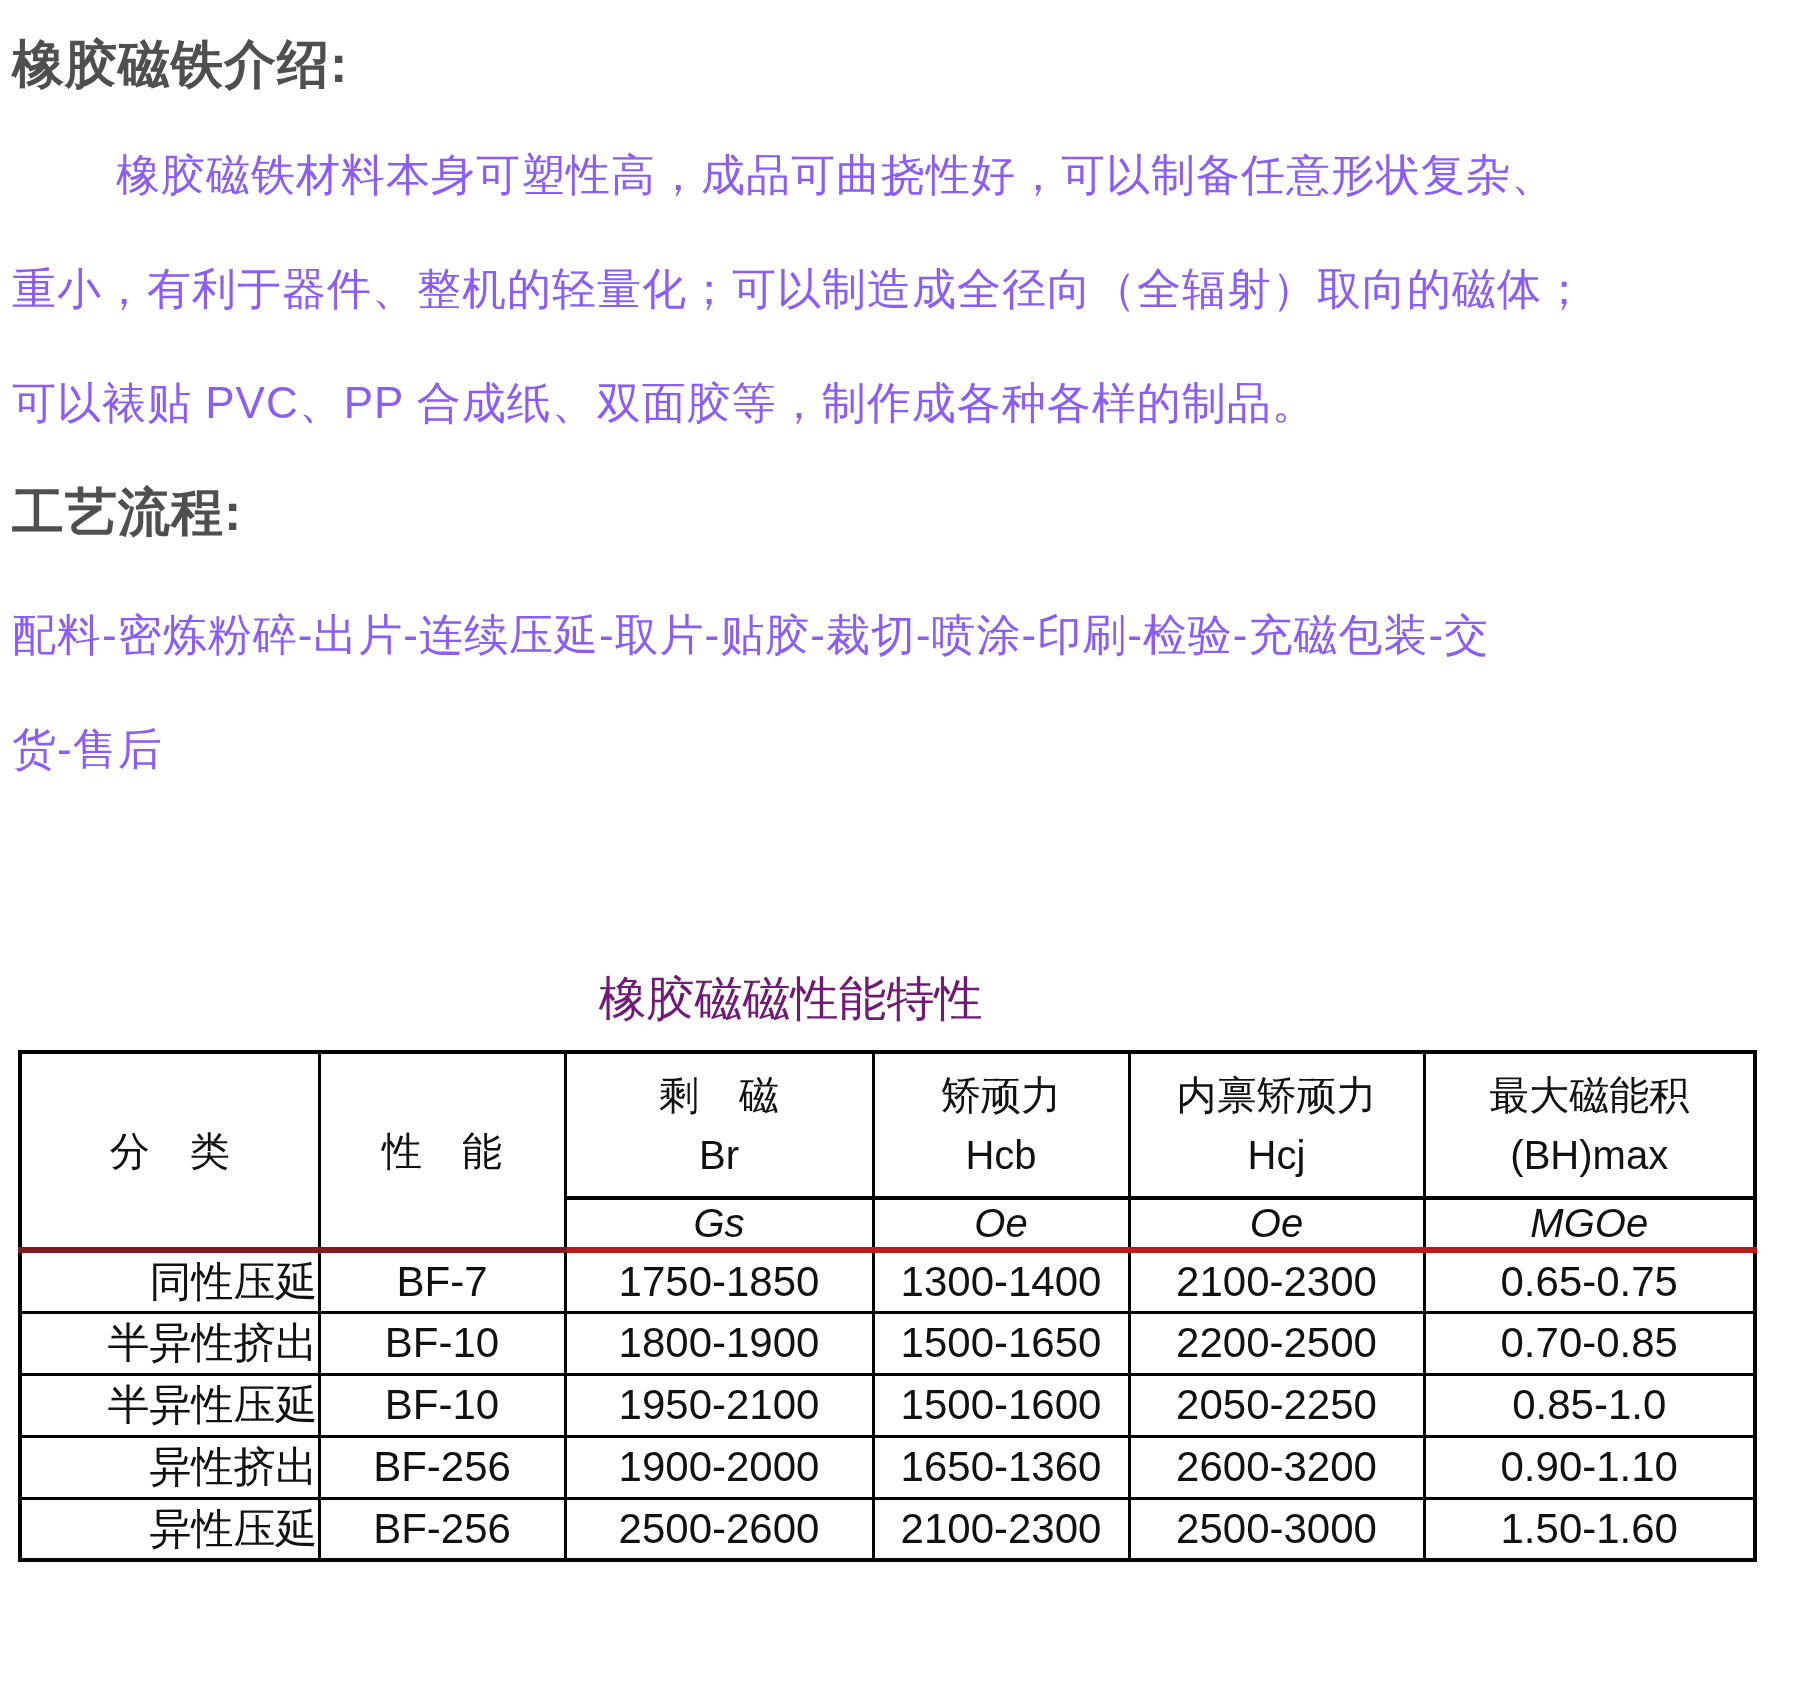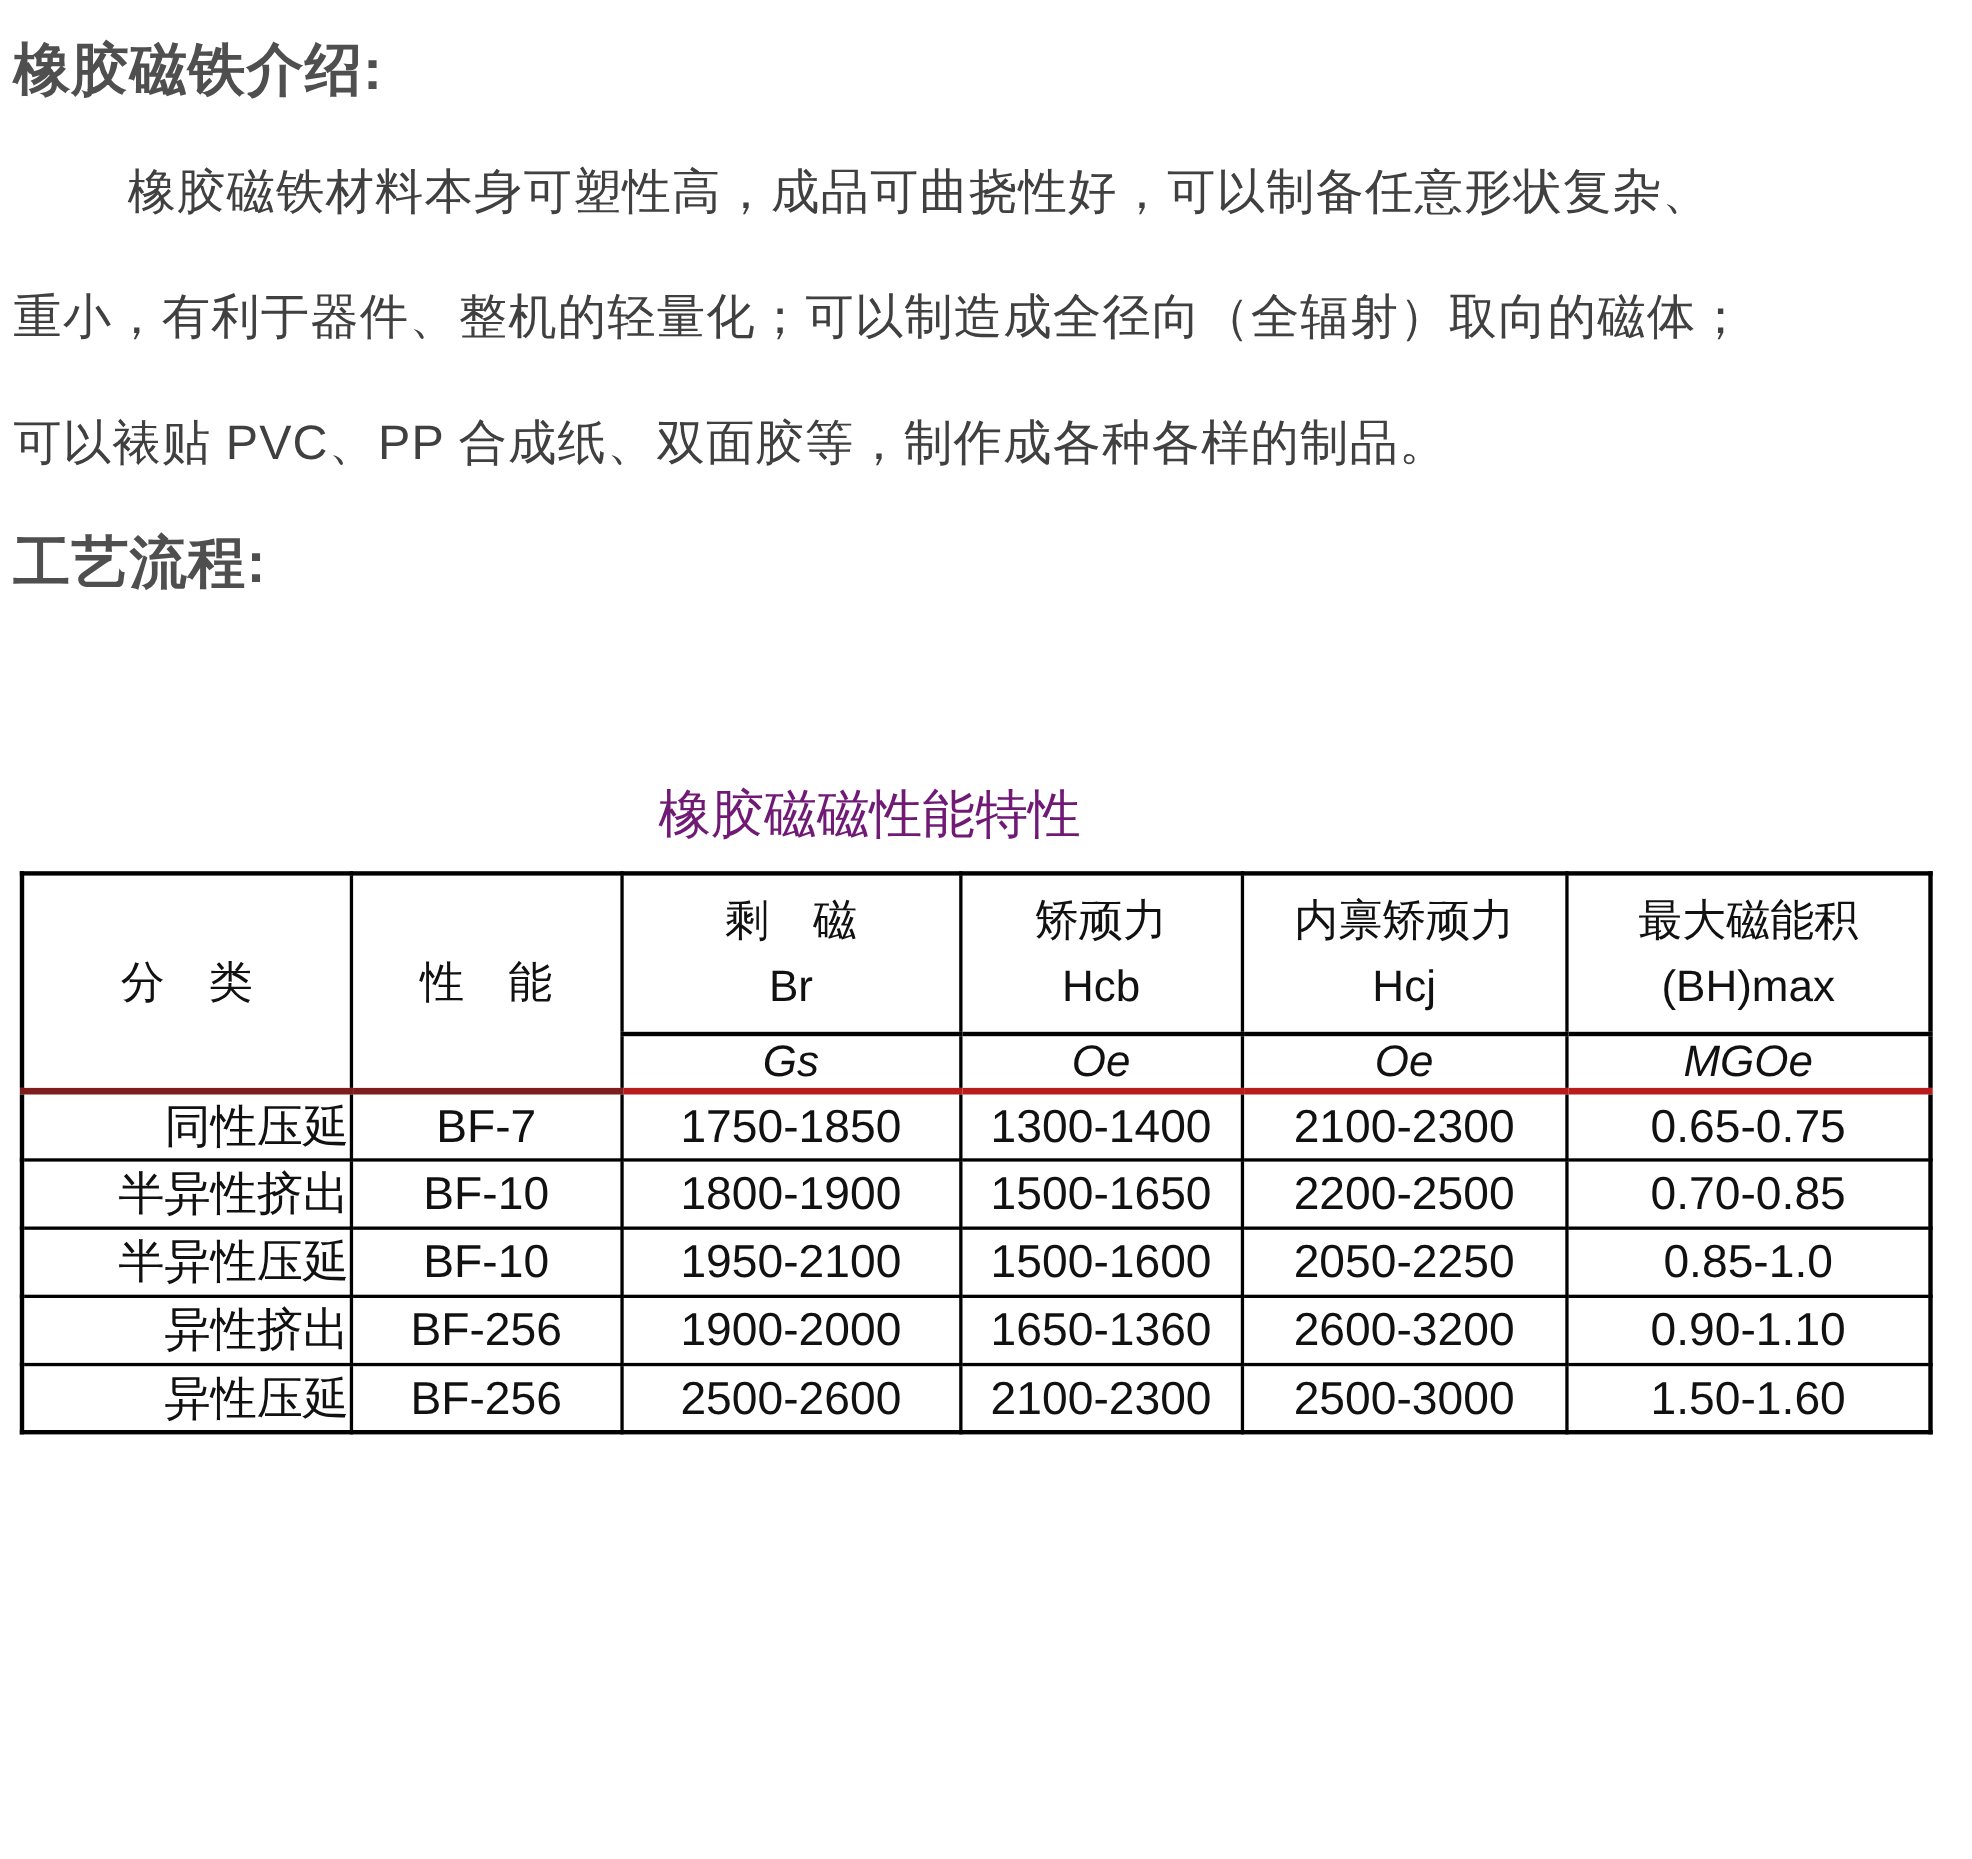--- a/index.html
+++ b/index.html
@@ -22,21 +22,21 @@
     letter-spacing: 1px;
   }
   .sec-heading.process { margin-top: 16px; }
 
   .para { margin: 0; }
   .para.intro { margin-top: 18px; }
   .para.process { margin-top: 30px; }
   .para .line {
     font-size: 44px;
     line-height: 114px;
-    color: #404040;
+    color: #8b5cf6;
     white-space: nowrap;
     letter-spacing: 1px;
   }
   .para .line.indent { text-indent: 104px; }
 
   .table-title {
     margin-top: 160px;
     margin-right: 212px;
     text-align: center;
     font-size: 48px;
@@ -82,20 +82,24 @@
   <h2 class="sec-heading">橡胶磁铁介绍:</h2>
 
   <div class="para intro">
       <div class="line indent">橡胶磁铁材料本身可塑性高，成品可曲挠性好，可以制备任意形状复杂、</div>
       <div class="line">重小，有利于器件、整机的轻量化；可以制造成全径向（全辐射）取向的磁体；</div>
       <div class="line">可以裱贴 PVC、PP 合成纸、双面胶等，制作成各种各样的制品。</div>
     </div>
 
   <h2 class="sec-heading process">工艺流程:</h2>
 
+  <div class="para process">
+      <div class="line">配料-密炼粉碎-出片-连续压延-取片-贴胶-裁切-喷涂-印刷-检验-充磁包装-交</div>
+      <div class="line">货-售后</div>
+    </div>
 
   <div class="table-title">橡胶磁磁性能特性</div>
 
   <table class="props">
     <colgroup>
       <col style="width:299px">
       <col style="width:246px">
       <col style="width:308px">
       <col style="width:256px">
       <col style="width:295px">

